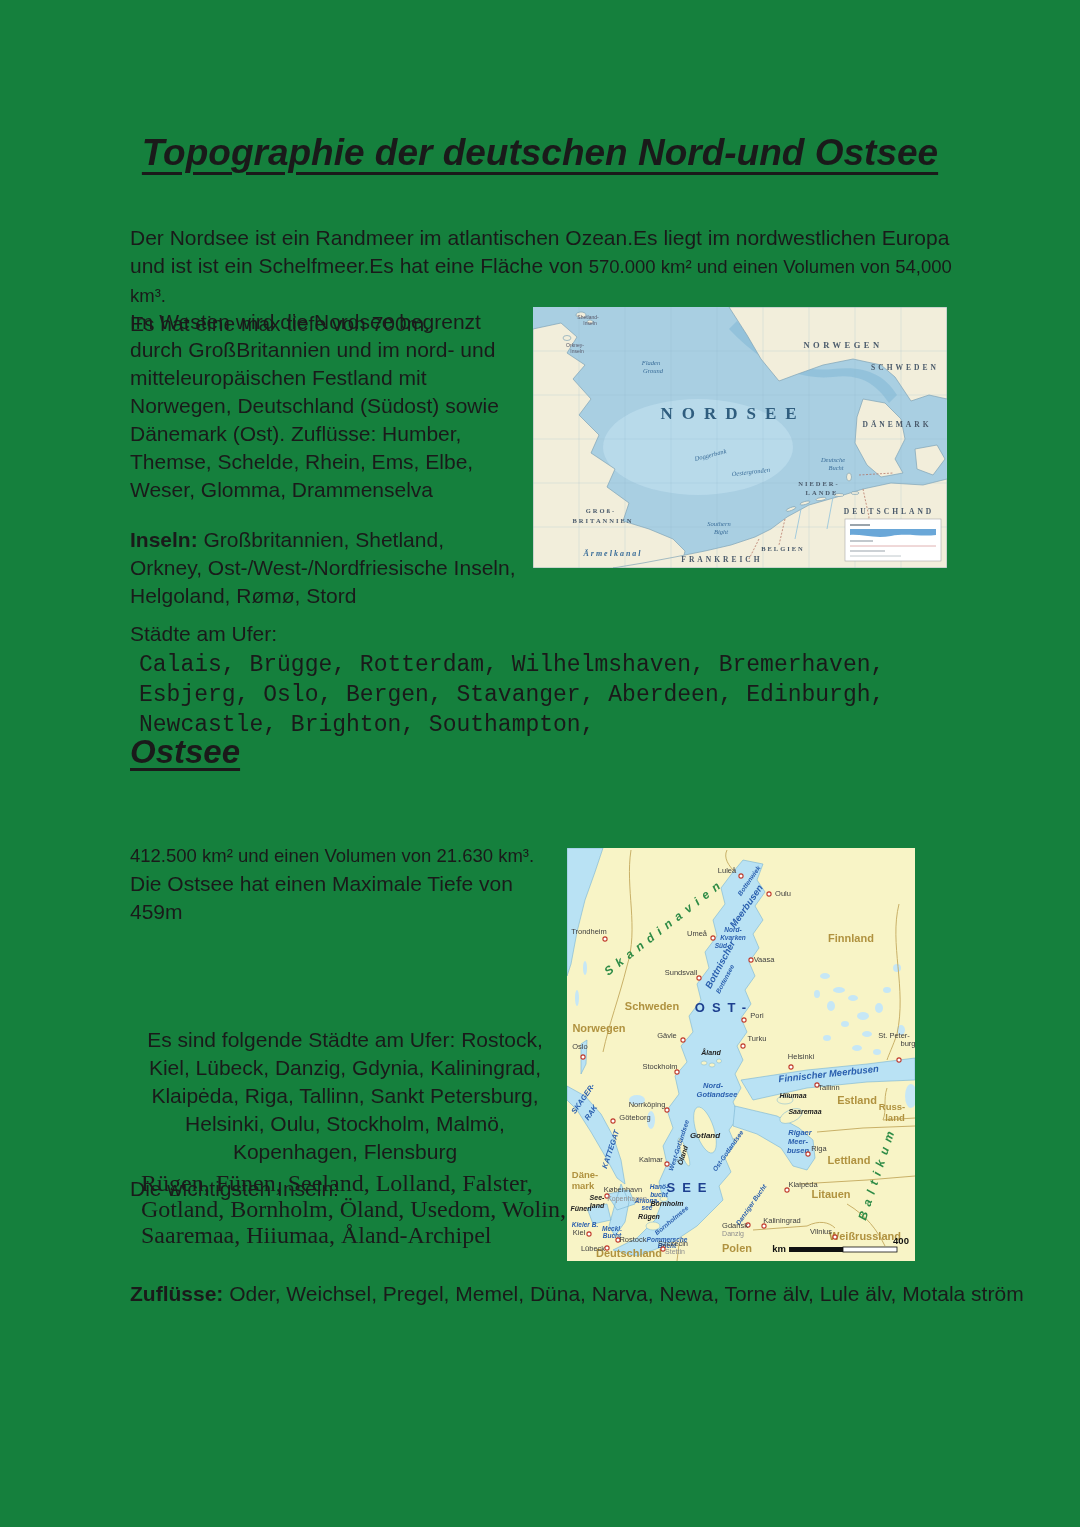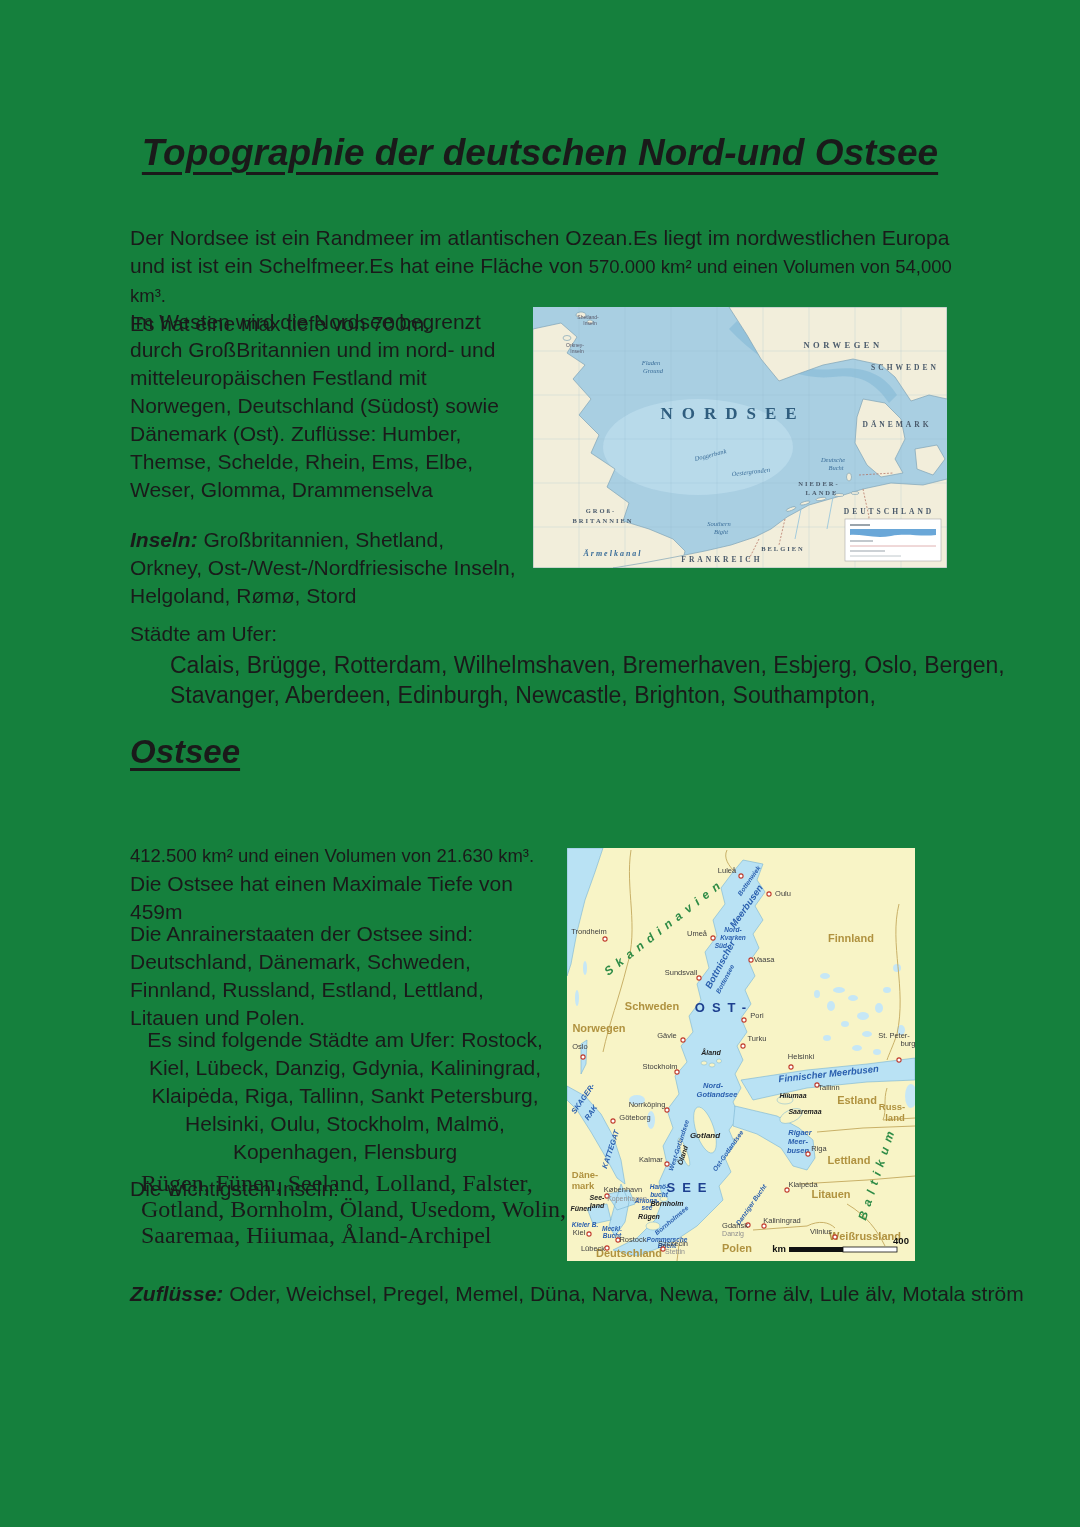--- a/index.html
+++ b/index.html
@@ -1,22 +1,22 @@
 <!DOCTYPE html>
 <html style="--text: #1a1a1a; --map-sea: #a9cfe2; --map-land: #f2eedb; --ostsee-land: #f8f4c6; --ostsee-sea: #b9e2f4; --country-label: #b0923f; --sea-label: #2a5fae; --green-label: #2e8b46;"><head>
 <meta charset="utf-8">
 <style>
   html,body{margin:0;padding:0;background:#fff;}
   .page{position:relative;width:1080px;height:1527px;background:#15803d;overflow:hidden;
         font-family:"Liberation Sans",sans-serif;color:var(--text,#1a1a1a);}
   .blk{position:absolute;font-size:21px;line-height:28px;}
   .blkline{display:block;}
   .sm{font-size:18.5px;}
-  .b{font-weight:bold;font-style:italic;}
-  .serif{font-family:Liberation Sans, sans-serif;font-size:23px;line-height:30px;margin-left:31px;}
+  .b{font-weight:bold;}
+  .serif{font-family:Liberation Mono, monospace;font-size:23px;line-height:30px;}
   .serif2{font-family:"Liberation Serif",serif;font-size:24px;line-height:26px;}
   .title{position:absolute;top:132px;left:0;width:100%;text-align:center;margin:0;
          font-size:37px;font-style:italic;font-weight:bold;
          text-decoration:underline;text-decoration-thickness:3px;text-underline-offset:7px;}
   .h2{position:absolute;font-size:33px;font-weight:bold;font-style:italic;
       text-decoration:underline;text-decoration-thickness:2.5px;text-underline-offset:5px;}
   .map{position:absolute;}
   svg text{text-anchor:middle;}
   
   .nm-sea-big{font:bold 17px "Liberation Serif",serif;fill:#2f5d7e;letter-spacing:9px;}
@@ -67,24 +67,20 @@
   <div class="blk serif" style="left:139px;top:650px;width:835px;">Calais, Brügge, Rotterdam, Wilhelmshaven, Bremerhaven, Esbjerg, Oslo, Bergen, Stavanger, Aberdeen, Edinburgh, Newcastle, Brighton, Southampton,</div>
 
   <div class="h2" style="left:130px;top:733px;">Ostsee</div>
 
 
   <div class="blk" style="left:130px;top:842px;width:440px;">
     <span class="blkline sm">412.500 km² und einen Volumen von 21.630 km³.</span>
     <span class="blkline">Die Ostsee hat einen Maximale Tiefe von 459m</span>
   </div>
 
-  <div class="blk" style="left:130px;top:920px;width:410px;">
-    <span class="blkline">Die Anrainerstaaten der Ostsee sind:</span>
-    <span>Deutschland, Dänemark, Schweden, Finnland, Russland, Estland, Lettland, Litauen und Polen.</span>
-  </div>
 
   <div class="blk" style="left:130px;top:1026px;width:430px;text-align:center;">Es sind folgende Städte am Ufer: Rostock, Kiel, Lübeck, Danzig, Gdynia, Kaliningrad, Klaipėda, Riga, Tallinn, Sankt Petersburg, Helsinki, Oulu, Stockholm, Malmö, Kopenhagen, Flensburg</div>
 
   <div class="blk" style="left:130px;top:1175px;">Die wichtigsten Inseln:</div>
 
   <div class="blk serif2" style="left:141px;top:1170px;width:430px;">Rügen, Fünen, Seeland, Lolland, Falster, Gotland, Bornholm, Öland, Usedom, Wolin, Saaremaa, Hiiumaa, Åland-Archipel</div>
 
   <div class="blk" style="left:130px;top:1280px;width:910px;">
     <span class="b">Zuflüsse:</span><span> Oder, Weichsel, Pregel, Memel, Düna, Narva, Newa, Torne älv, Lule älv, Motala ström</span>
   </div>

